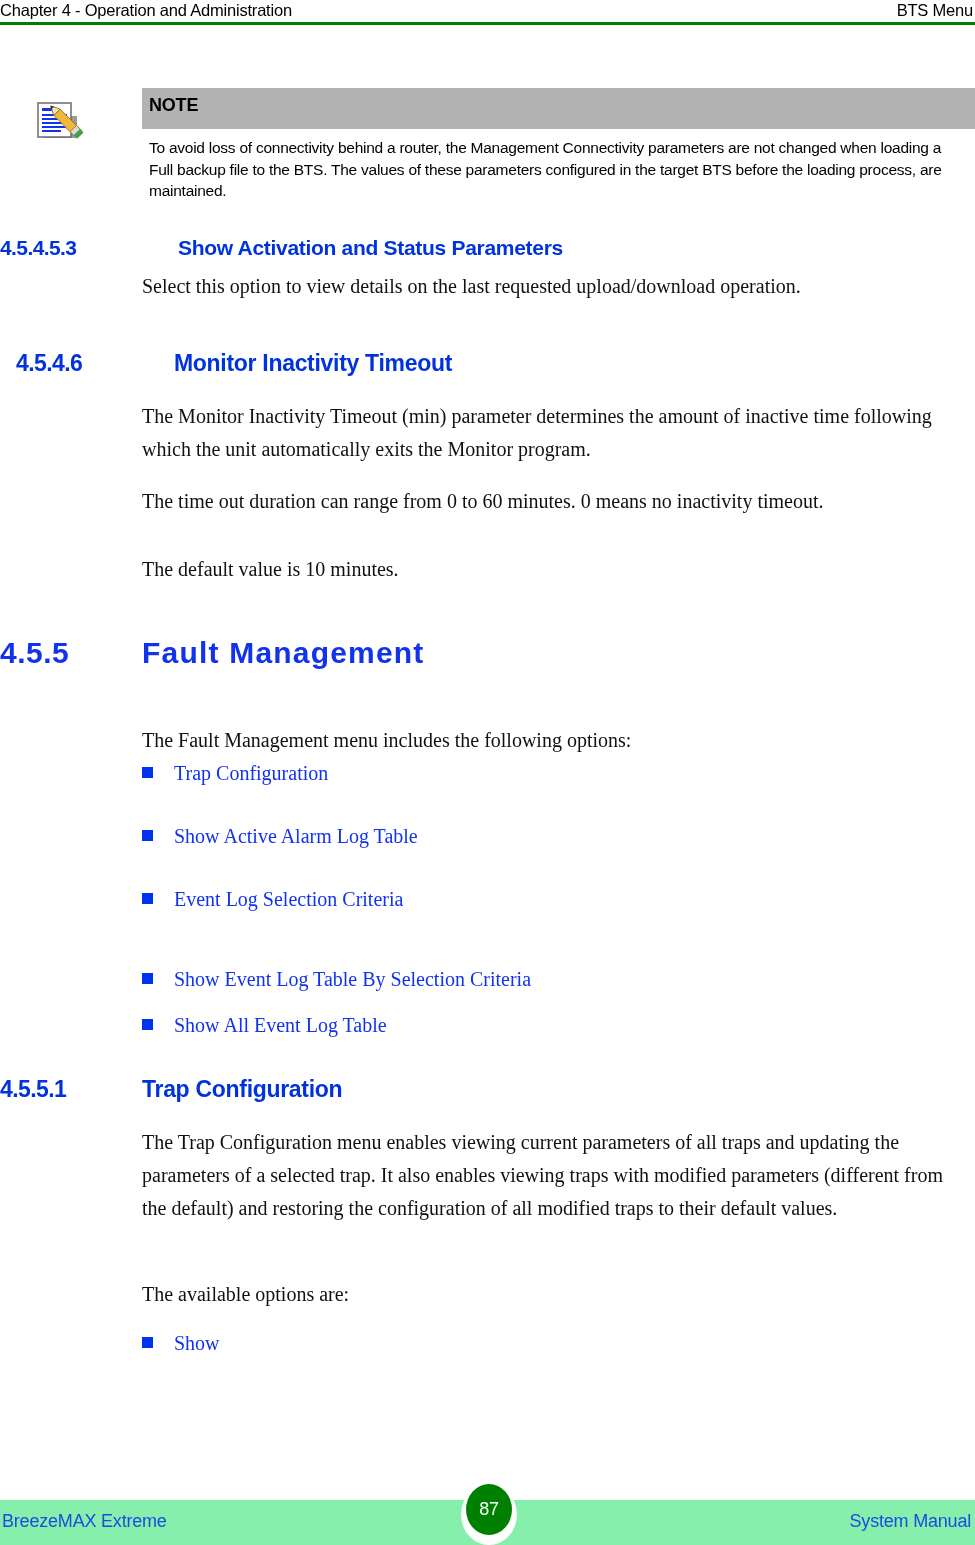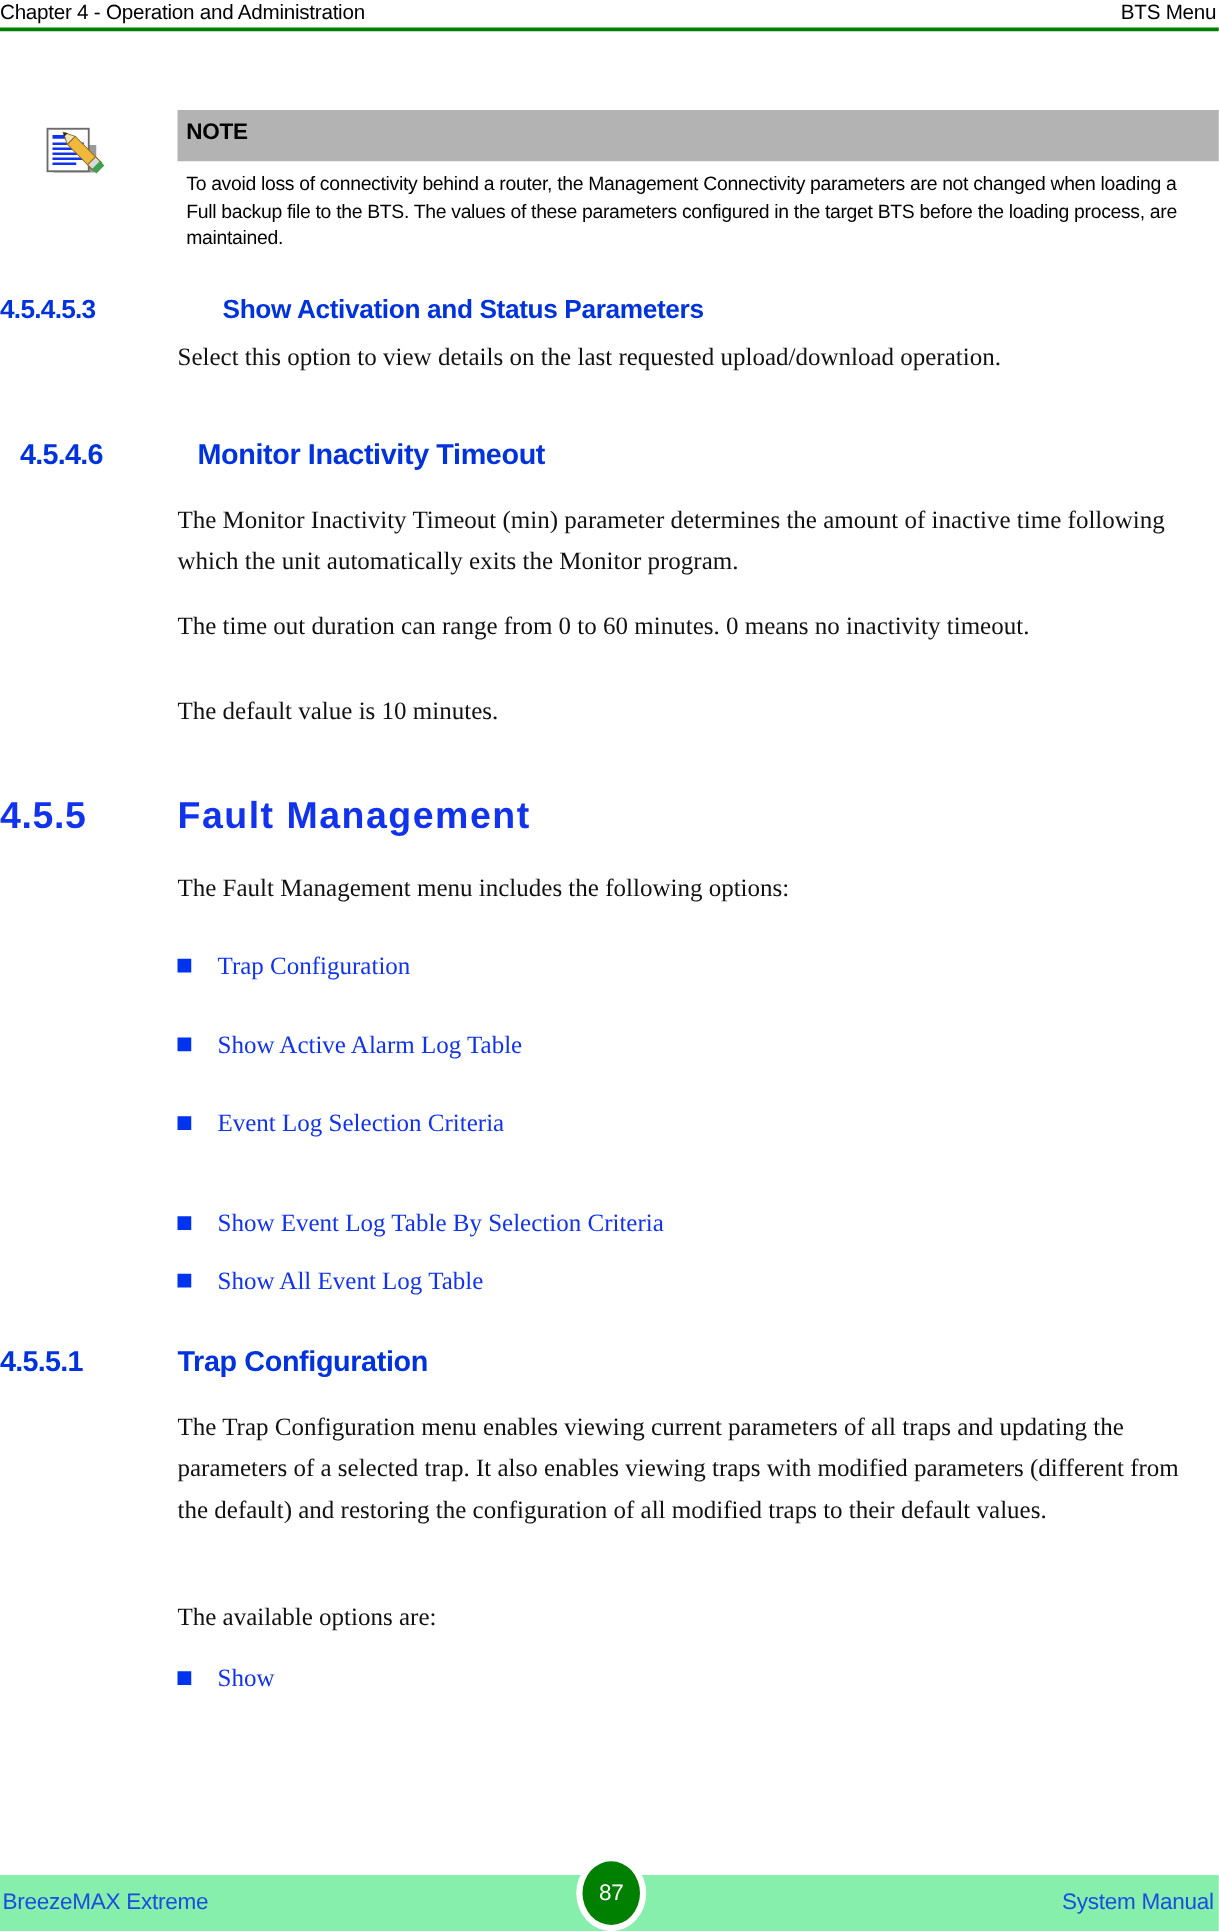--- a/index.html
+++ b/index.html
@@ -194,21 +194,21 @@
   .page-footer .ftr-right { right: 4px; }
   .page-badge {
     position: absolute;
     left: 461px;
     top: -16px;
     width: 56px;
     height: 61px;
     border-radius: 50%;
     background: #ffffff;
     display: flex;
-    align-items: center;
+    align-items: flex-start;
     justify-content: center;
   }
   .page-badge .badge-disc {
     width: 46px;
     height: 51px;
     border-radius: 50%;
     background: #008000;
     display: flex;
     align-items: center;
     justify-content: center;
@@ -260,31 +260,31 @@
 </div>
 
 <div class="h3-row" style="top:236px;gap:36px;">
   <span class="h3-num">4.5.4.5.3</span>
   <span class="h3-title">Show Activation and Status Parameters</span>
 </div>
 <div class="para narrow" style="top:270px;">Select this option to view details on the last requested upload/download operation.</div>
 
 <div class="h3-row" style="top:350px;">
   <span class="h3-num" style="font-size:23px;margin-left:16px;">4.5.4.6</span>
-  <span class="h3-title" style="font-size:23px;">Monitor Inactivity Timeout</span>
+  <span class="h3-title" style="font-size:23px;margin-left:16px;">Monitor Inactivity Timeout</span>
 </div>
 <div class="para" style="top:400px;">The Monitor Inactivity Timeout (min) parameter determines the amount of inactive time following which the unit automatically exits the Monitor program.</div>
 <div class="para" style="top:485px;">The time out duration can range from 0 to 60 minutes. 0 means no inactivity timeout.</div>
 <div class="para" style="top:553px;">The default value is 10 minutes.</div>
 
 <div class="h2-row" style="top:636px;">
   <span class="h2-num">4.5.5</span>
   <span class="h2-title">Fault Management</span>
 </div>
-<div class="para" style="top:695px;">The Fault Management menu includes the following options:</div>
+<div class="para" style="top:724px;">The Fault Management menu includes the following options:</div>
 
 <div class="bullet-item" style="top:760px;">
   <span class="bullet-square"></span>
   <span class="bullet-link">Trap Configuration</span>
 </div>
 <div class="bullet-item" style="top:823px;">
   <span class="bullet-square"></span>
   <span class="bullet-link">Show Active Alarm Log Table</span>
 </div>
 <div class="bullet-item" style="top:886px;">

